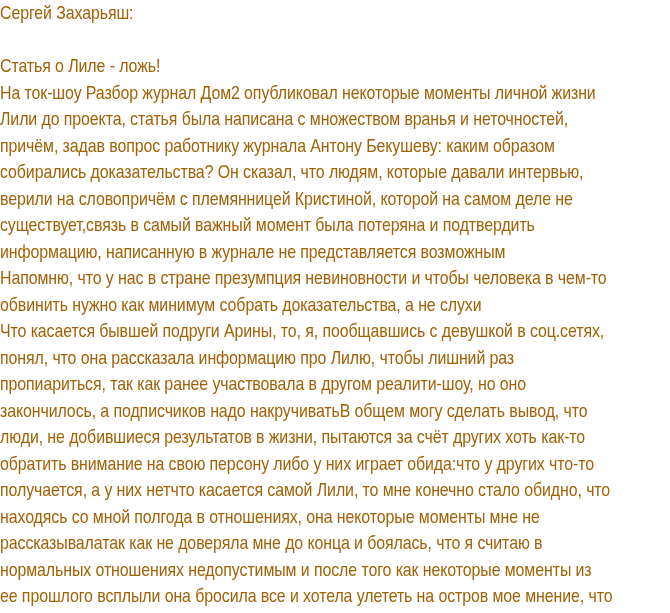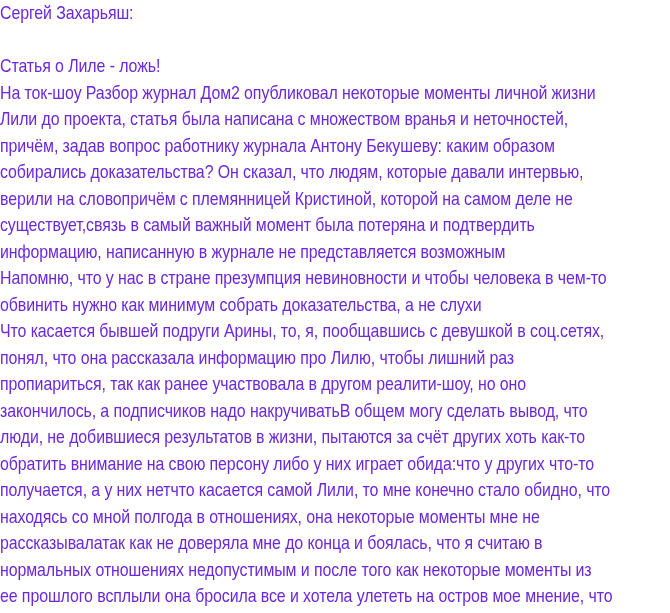--- a/index.html
+++ b/index.html
@@ -9,21 +9,21 @@
   }
   body {
     width: 670px;
     height: 613px;
     overflow: hidden;
   }
   .doc {
     position: relative;
     width: 670px;
     height: 613px;
-    color: #6d28d9;
+    color: #a16207;
     font-family: "Liberation Sans", sans-serif;
     font-size: 18.5px;
     line-height: 26.5px;
   }
   .line {
     position: absolute;
     left: 0;
     white-space: nowrap;
     transform-origin: left top;
     transform: scaleX(0.86);

